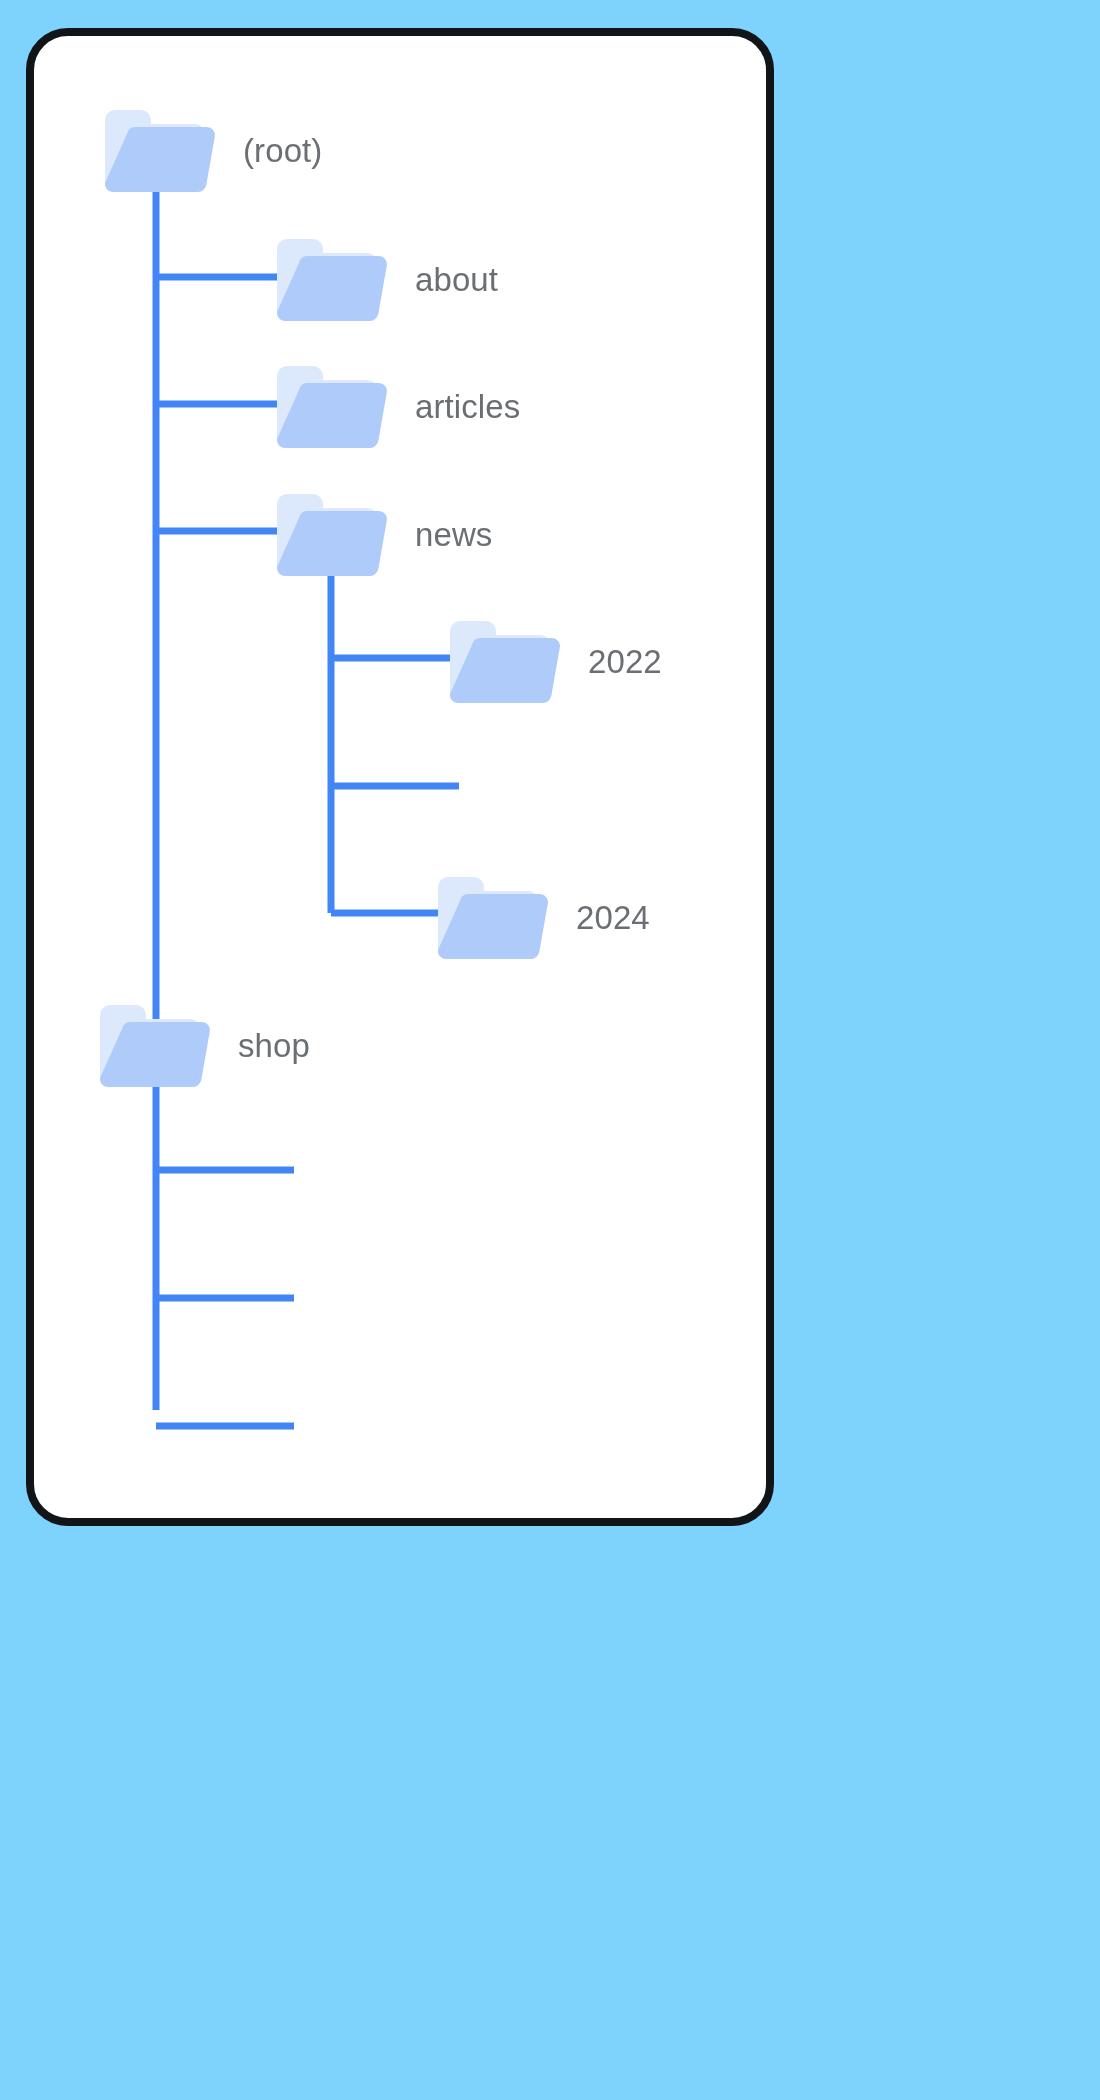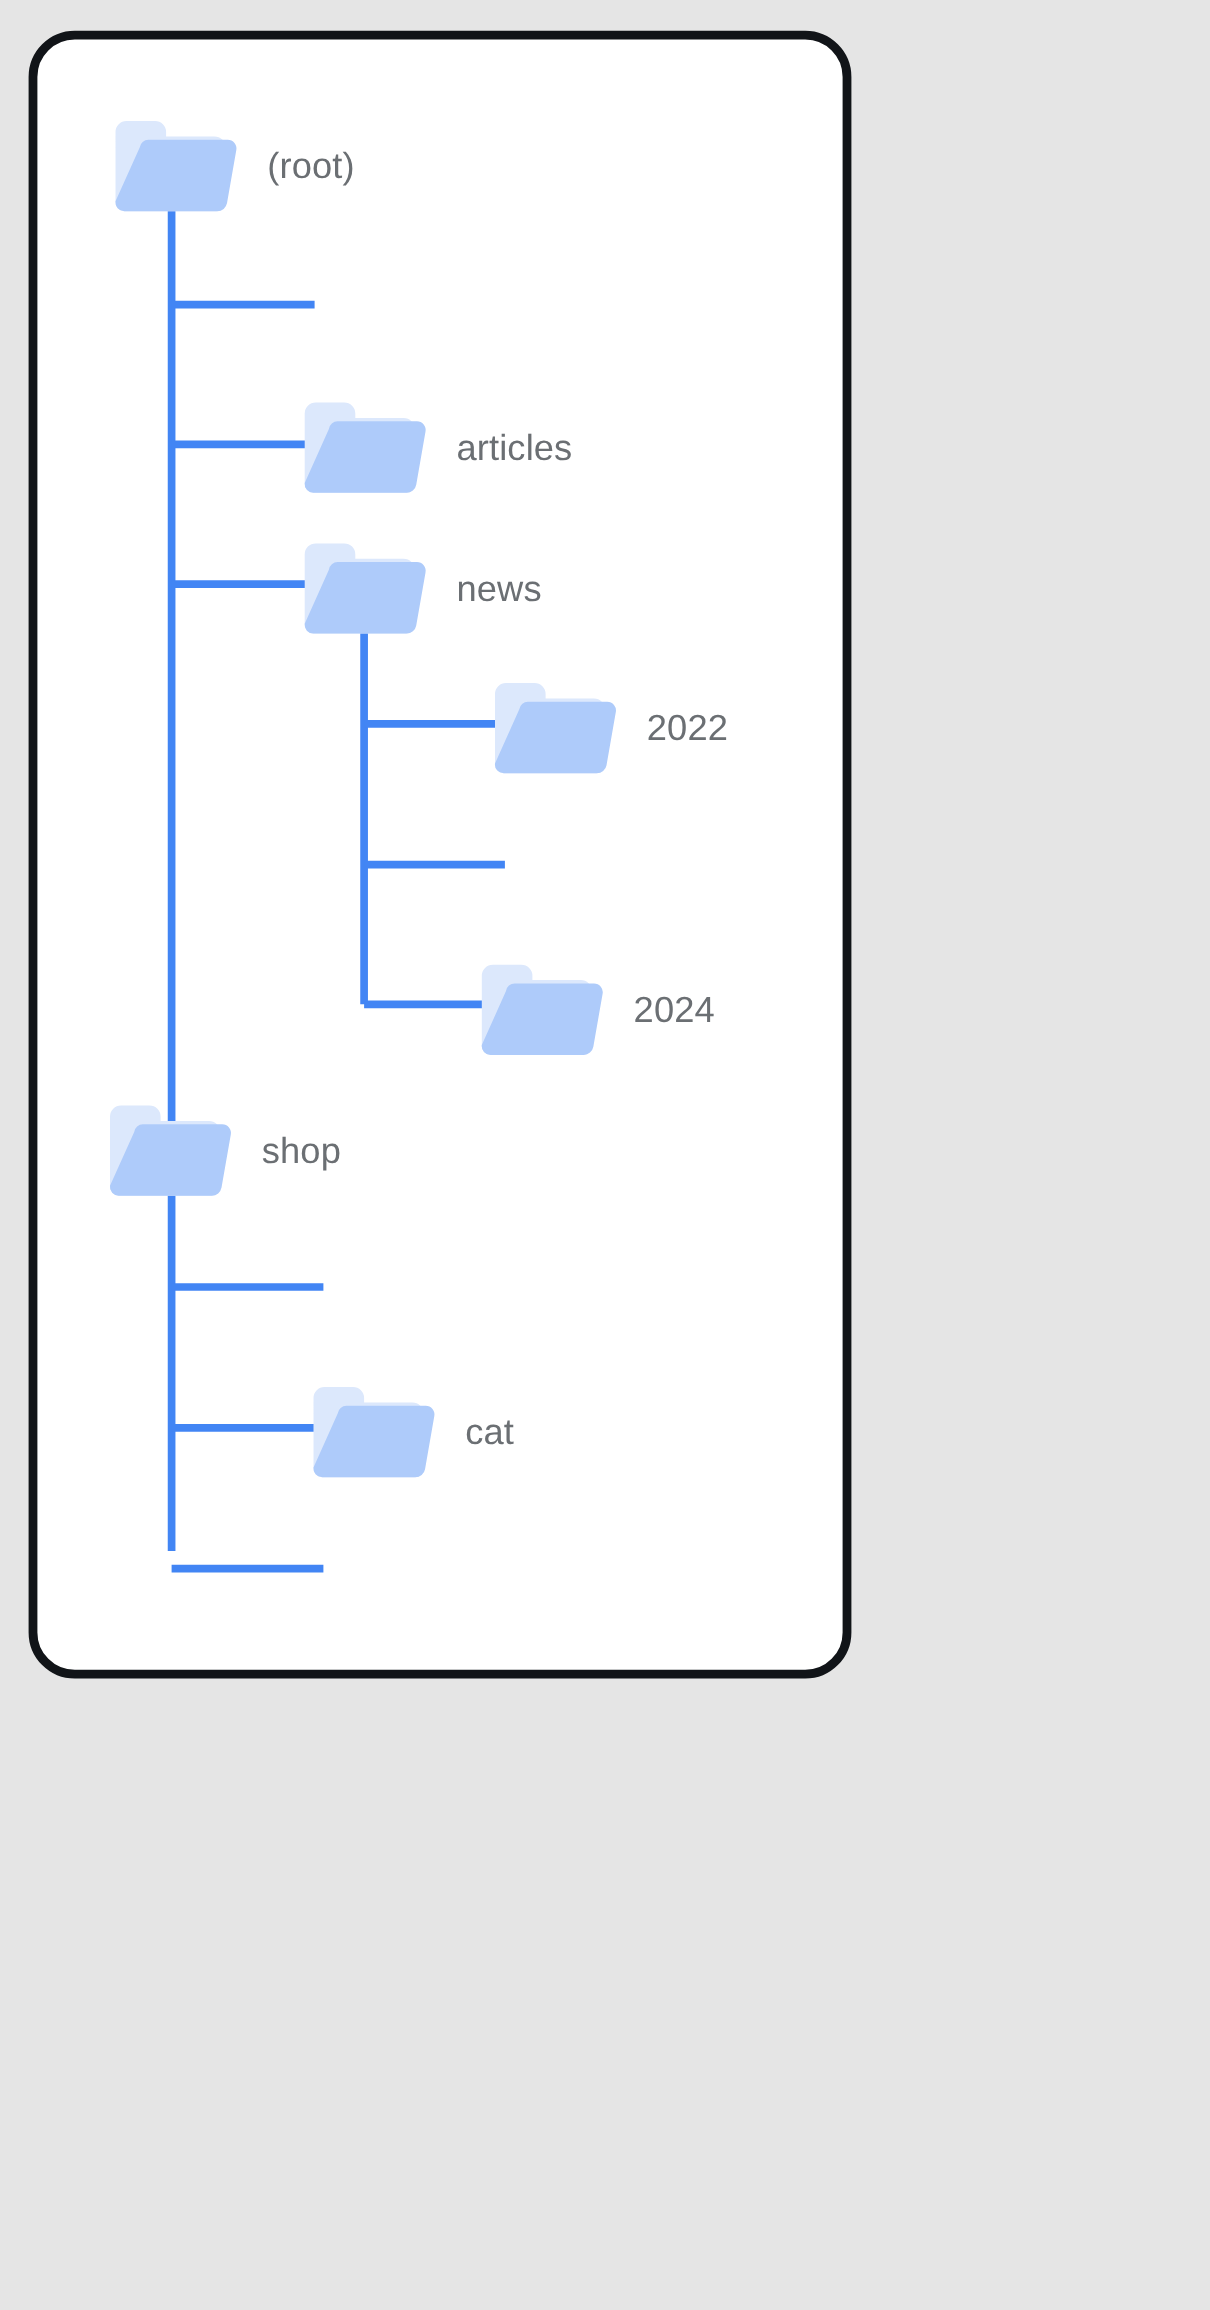--- a/index.html
+++ b/index.html
@@ -11,21 +11,21 @@
   body {
     width: 1100px; height: 2100px;
     font-family: "Liberation Sans", sans-serif;
     overflow: hidden;
   }
 
   #canvas {
     position: relative;
     width: 1100px;
     height: 2100px;
-    background: #e5e5e5;
+    background: #7dd3fc;
   }
 
   
   #card {
     position: absolute;
     left: 26px;
     top: 28px;
     width: 748px;
     height: 1498px;
     background: #ffffff;
@@ -99,20 +99,29 @@
   <div class="node" style="left:103px; top:102px;">
     <span class="folder">
       <svg viewBox="0 0 118 92" xmlns="http://www.w3.org/2000/svg">
         <path d="M2 16 a10 10 0 0 1 10-10 h26 a10 10 0 0 1 10 10 v4 h44 a10 10 0 0 1 10 10 v50 a8 8 0 0 1-8 8 H10 a8 8 0 0 1-8-8 Z" fill="#DCE8FC"></path>
         <path d="M24 30 a8 8 0 0 1 8-7 h72 a8 8 0 0 1 7.8 9.6 l-8.4 48 a9 9 0 0 1-8.8 7.4 H10 a8 8 0 0 1-8-9 Z" fill="#AECBFA"></path>
       </svg>
     </span>
     <span class="node-label">(root)</span>
   </div>
 
+  <div class="node" style="left:275px; top:231px;">
+    <span class="folder">
+      <svg viewBox="0 0 118 92" xmlns="http://www.w3.org/2000/svg">
+        <path d="M2 16 a10 10 0 0 1 10-10 h26 a10 10 0 0 1 10 10 v4 h44 a10 10 0 0 1 10 10 v50 a8 8 0 0 1-8 8 H10 a8 8 0 0 1-8-8 Z" fill="#DCE8FC"></path>
+        <path d="M24 30 a8 8 0 0 1 8-7 h72 a8 8 0 0 1 7.8 9.6 l-8.4 48 a9 9 0 0 1-8.8 7.4 H10 a8 8 0 0 1-8-9 Z" fill="#AECBFA"></path>
+      </svg>
+    </span>
+    <span class="node-label">about</span>
+  </div>
 
   <div class="node" style="left:275px; top:358px;">
     <span class="folder">
       <svg viewBox="0 0 118 92" xmlns="http://www.w3.org/2000/svg">
         <path d="M2 16 a10 10 0 0 1 10-10 h26 a10 10 0 0 1 10 10 v4 h44 a10 10 0 0 1 10 10 v50 a8 8 0 0 1-8 8 H10 a8 8 0 0 1-8-8 Z" fill="#DCE8FC"></path>
         <path d="M24 30 a8 8 0 0 1 8-7 h72 a8 8 0 0 1 7.8 9.6 l-8.4 48 a9 9 0 0 1-8.8 7.4 H10 a8 8 0 0 1-8-9 Z" fill="#AECBFA"></path>
       </svg>
     </span>
     <span class="node-label">articles</span>
   </div>
@@ -152,24 +161,15 @@
     <span class="folder">
       <svg viewBox="0 0 118 92" xmlns="http://www.w3.org/2000/svg">
         <path d="M2 16 a10 10 0 0 1 10-10 h26 a10 10 0 0 1 10 10 v4 h44 a10 10 0 0 1 10 10 v50 a8 8 0 0 1-8 8 H10 a8 8 0 0 1-8-8 Z" fill="#DCE8FC"></path>
         <path d="M24 30 a8 8 0 0 1 8-7 h72 a8 8 0 0 1 7.8 9.6 l-8.4 48 a9 9 0 0 1-8.8 7.4 H10 a8 8 0 0 1-8-9 Z" fill="#AECBFA"></path>
       </svg>
     </span>
     <span class="node-label">shop</span>
   </div>
 
 
-  <div class="node" style="left:283px; top:1253px;">
-    <span class="folder">
-      <svg viewBox="0 0 118 92" xmlns="http://www.w3.org/2000/svg">
-        <path d="M2 16 a10 10 0 0 1 10-10 h26 a10 10 0 0 1 10 10 v4 h44 a10 10 0 0 1 10 10 v50 a8 8 0 0 1-8 8 H10 a8 8 0 0 1-8-8 Z" fill="#DCE8FC"></path>
-        <path d="M24 30 a8 8 0 0 1 8-7 h72 a8 8 0 0 1 7.8 9.6 l-8.4 48 a9 9 0 0 1-8.8 7.4 H10 a8 8 0 0 1-8-9 Z" fill="#AECBFA"></path>
-      </svg>
-    </span>
-    <span class="node-label">cat</span>
-  </div>
 
 
 </div>
 
 </body></html>

